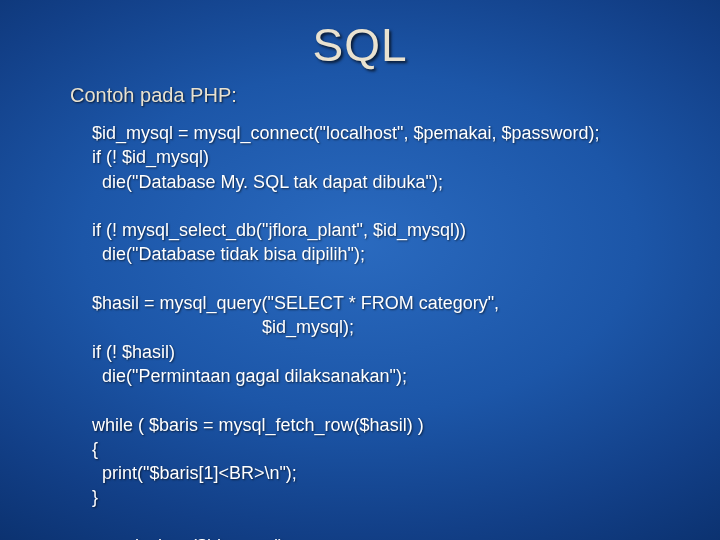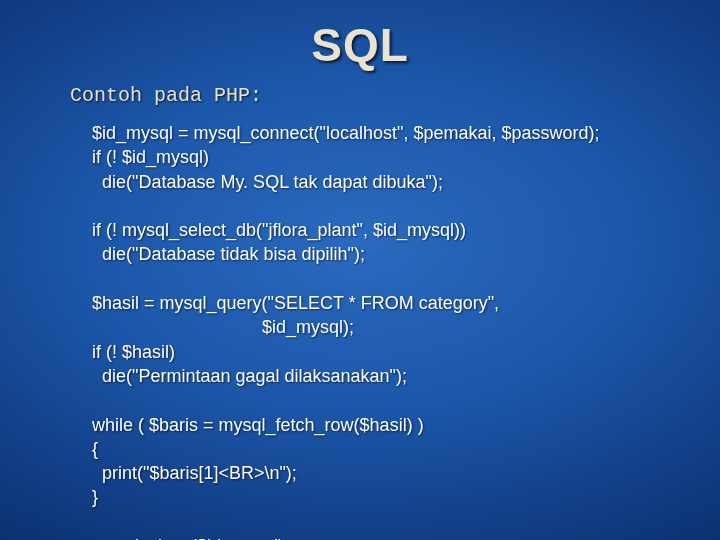--- a/index.html
+++ b/index.html
@@ -21,32 +21,31 @@
   }
   .slide {
     box-sizing: border-box;
     width: 720px;
     height: 540px;
     padding: 18px 40px 20px 40px;
   }
   .title {
     text-align: center;
     font-size: 46px;
-    font-weight: 700;
+    font-weight: 400;
     color: #e9e2d0;
     text-shadow: 2px 2px 3px rgba(0,0,0,0.7);
     margin: 0 0 12px 0;
     letter-spacing: 1px;
   }
   .subtitle {
     font-size: 20px;
     color: #e9e2d0;
     text-shadow: 1px 1px 2px rgba(0,0,0,0.7);
     margin: 0 0 14px 30px;
-    font-family: Liberation Mono, monospace;
   }
   .code {
     font-size: 18px;
     line-height: 1.35;
     color: #ffffff;
     text-shadow: 1px 1px 2px rgba(0,0,0,0.6);
     margin-left: 52px;
     white-space: pre;
     font-family: Verdana, Arial, sans-serif;
   }

